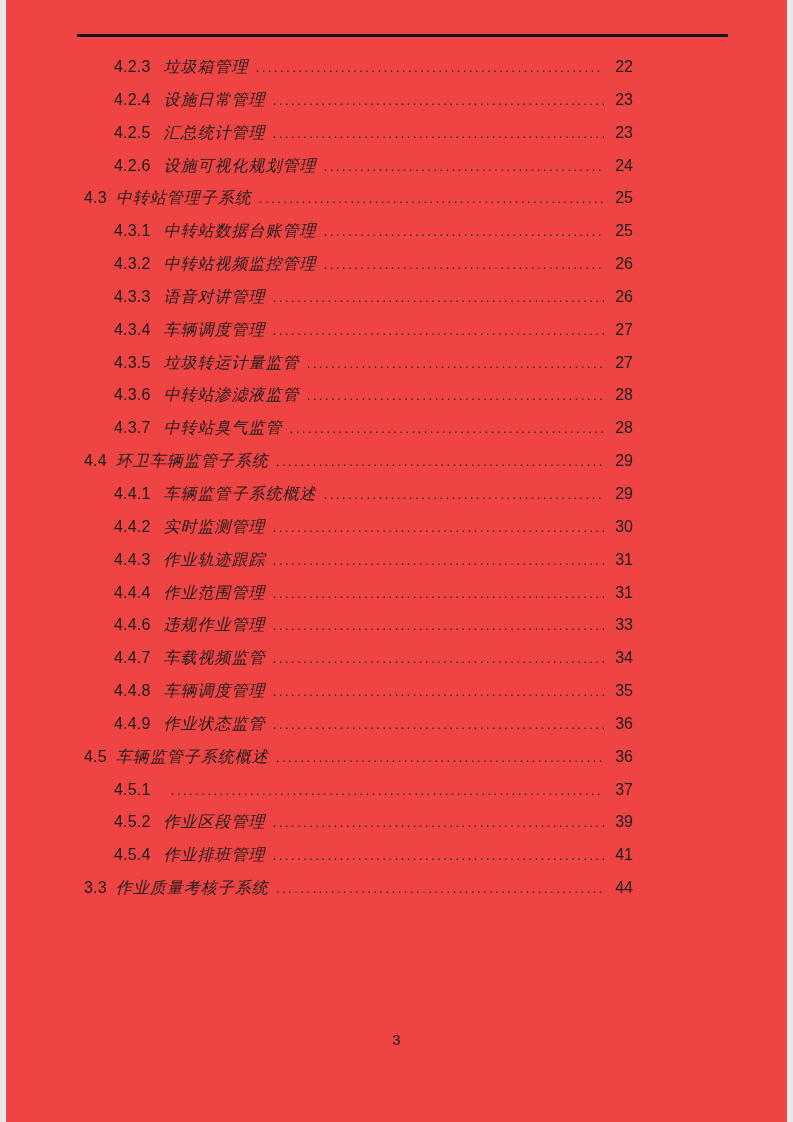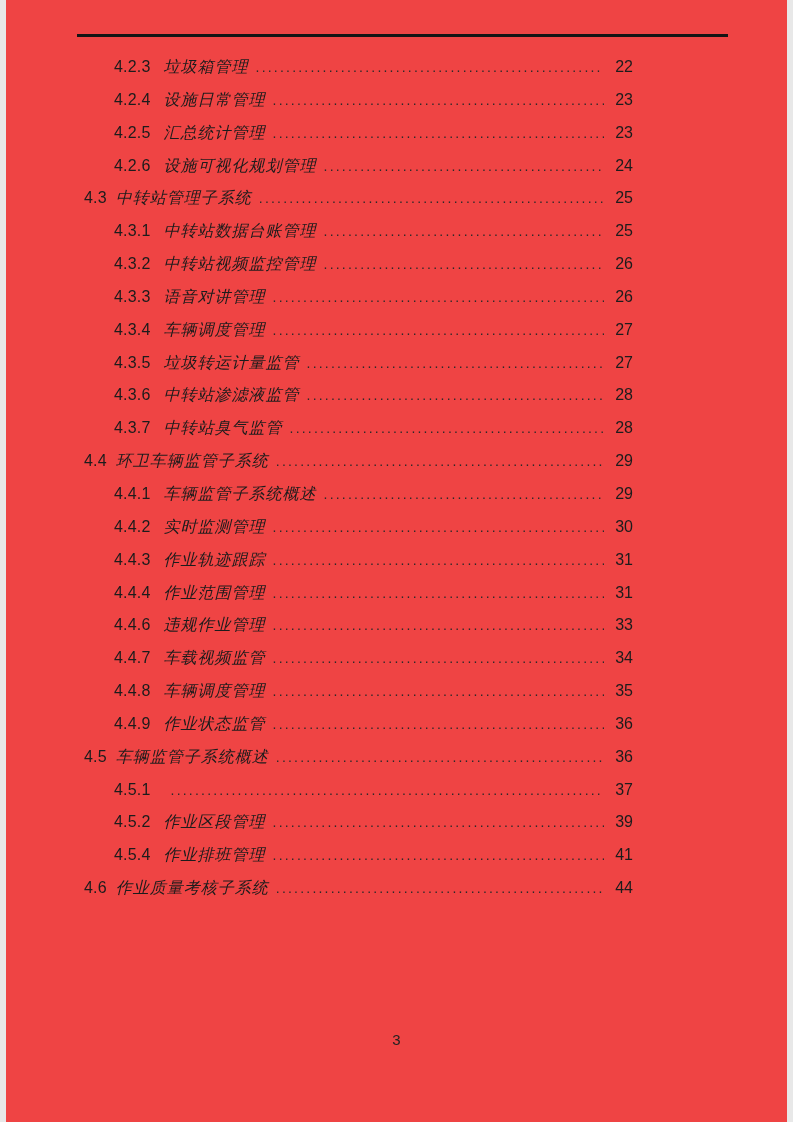--- a/index.html
+++ b/index.html
@@ -230,20 +230,20 @@
         <span class="dots"></span>
         <span class="pageno">39</span>
       </div>
       <div class="toc-row level-3">
         <span class="num">4.5.4</span>
         <span class="title">作业排班管理</span>
         <span class="dots"></span>
         <span class="pageno">41</span>
       </div>
       <div class="toc-row level-2">
-        <span class="num">4.6</span>
+        <span class="num">3.3</span>
         <span class="title">作业质量考核子系统</span>
         <span class="dots"></span>
         <span class="pageno">44</span>
       </div>
     </div>
   <div class="footer">3</div>
 </div>
 
 </body></html>

